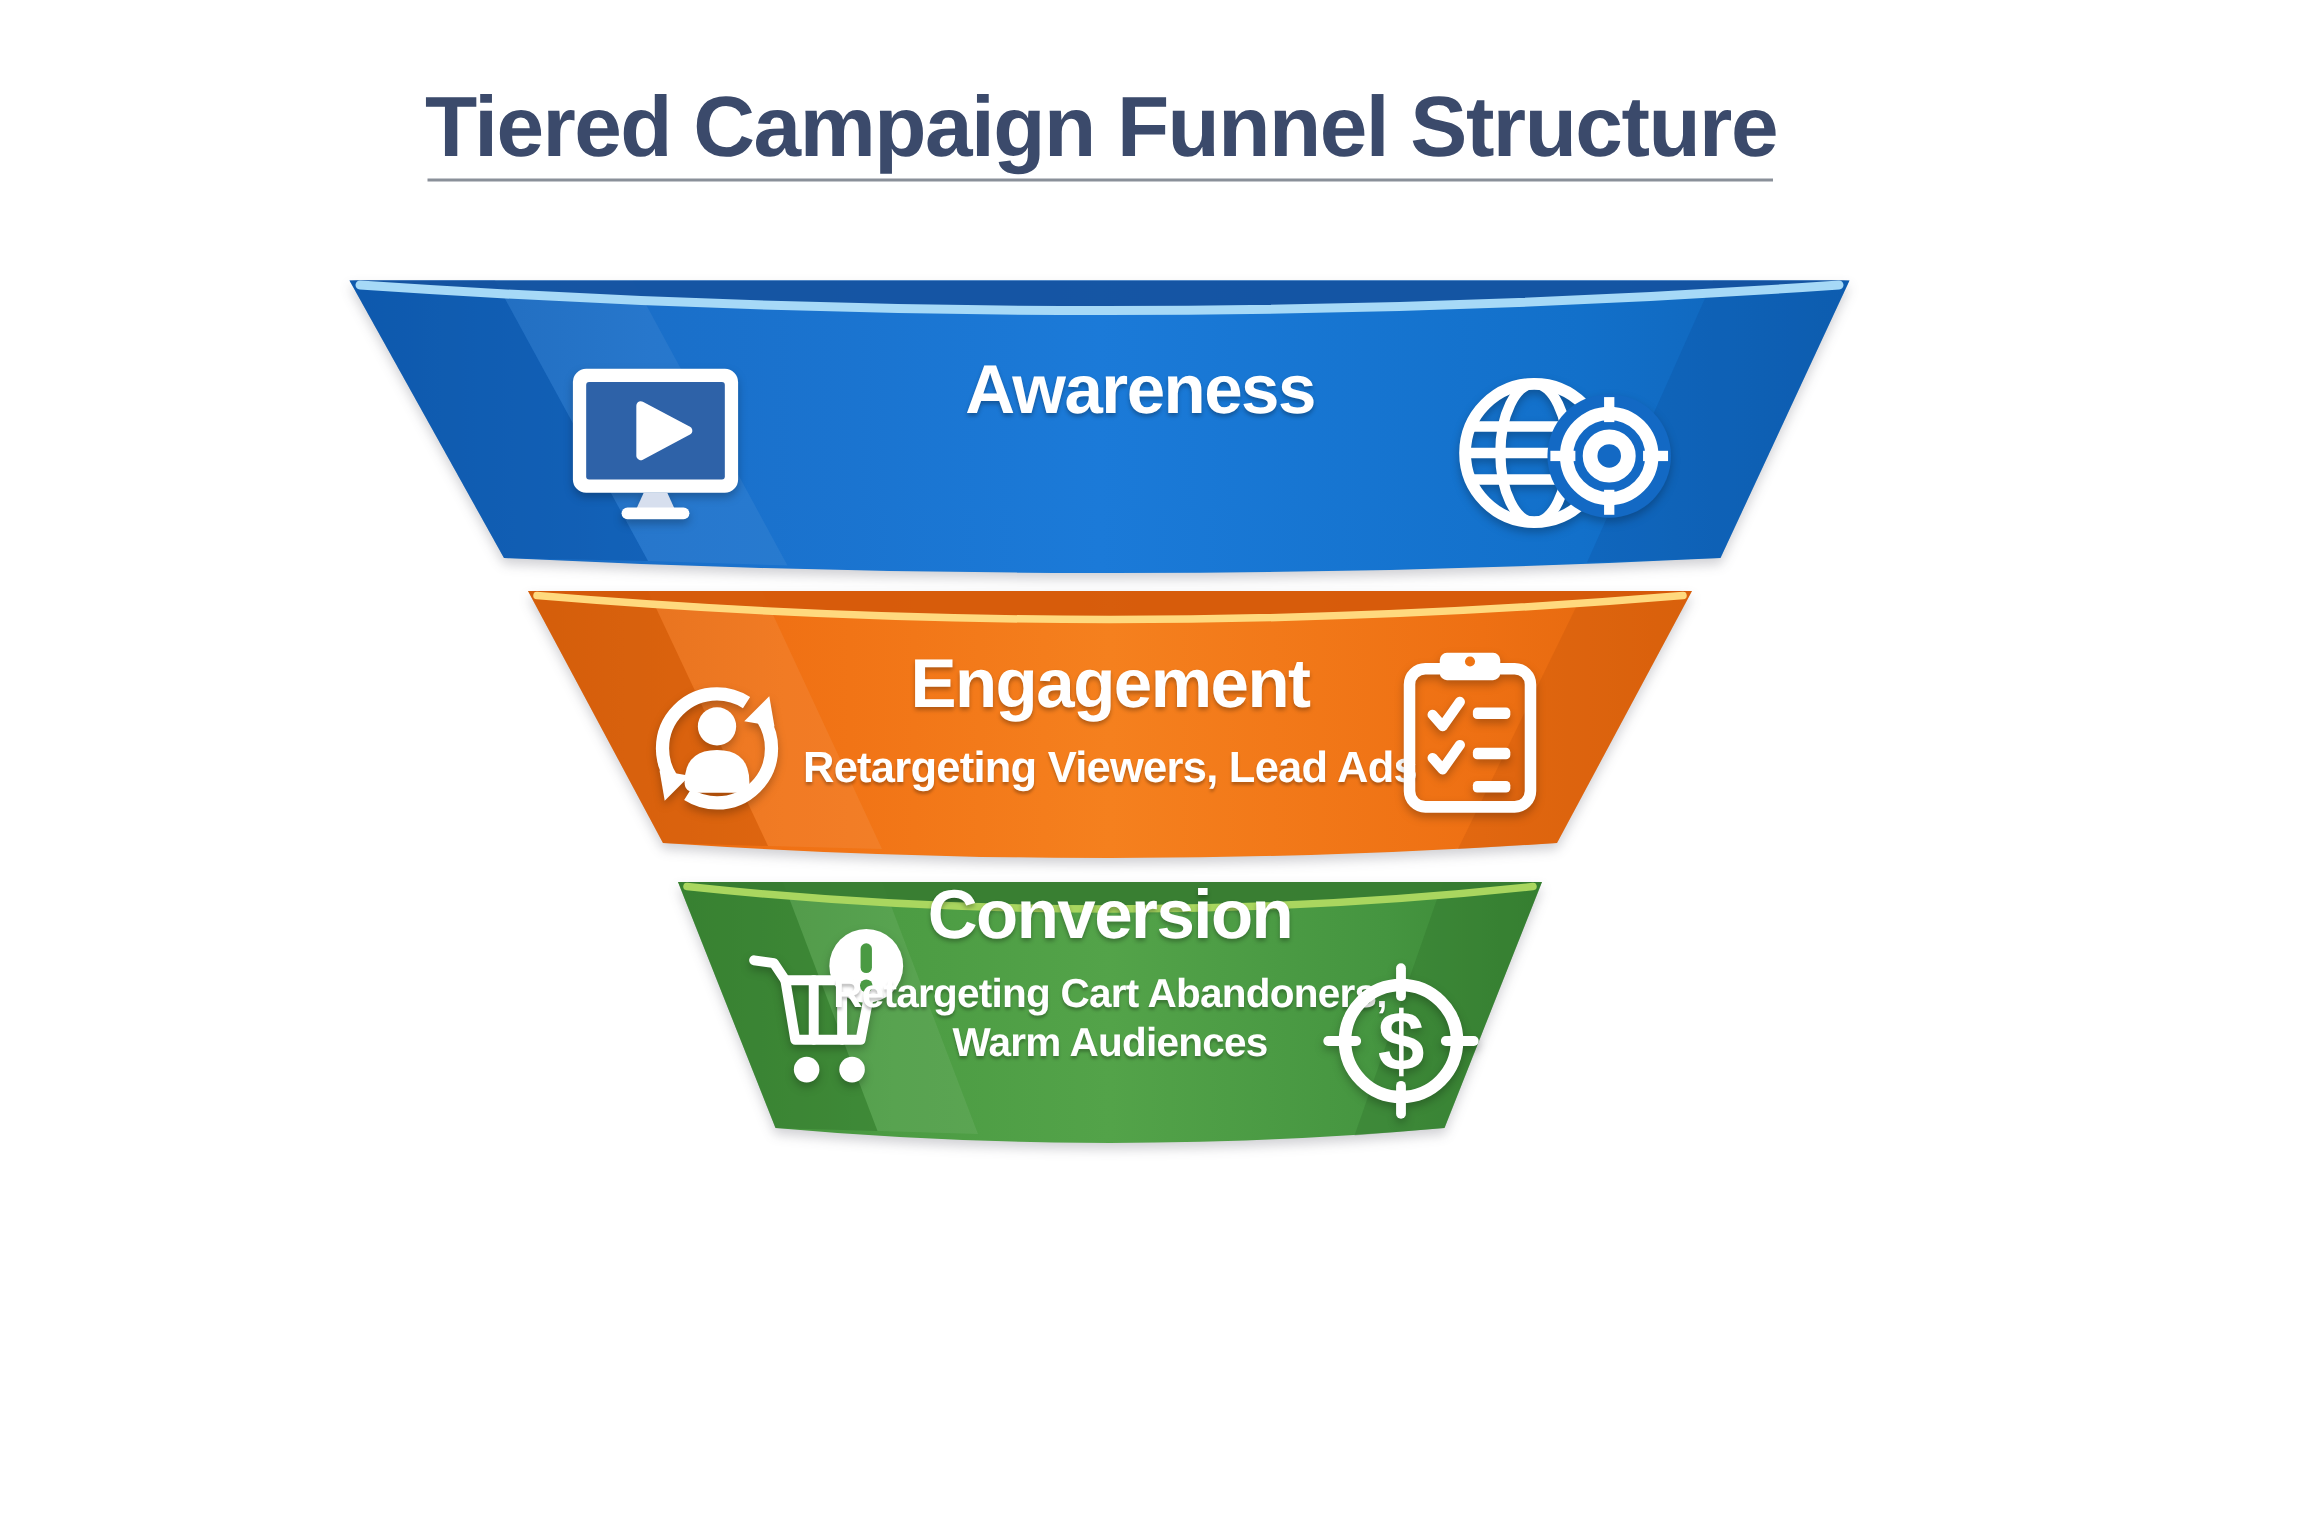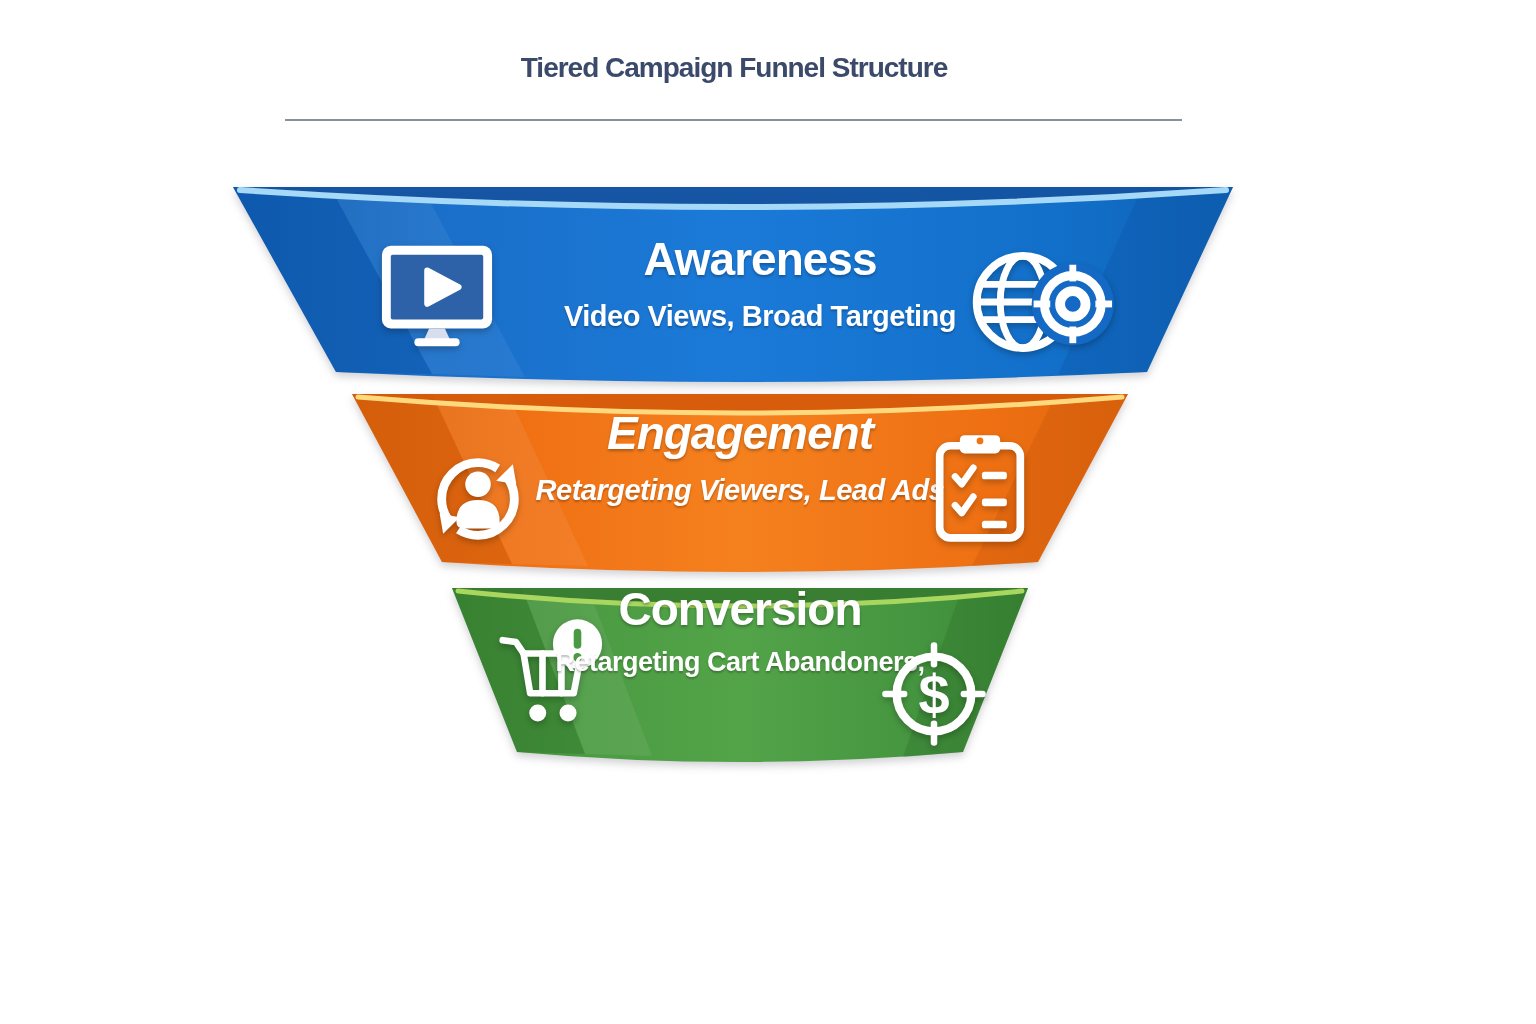--- a/index.html
+++ b/index.html
@@ -7,21 +7,21 @@
     position:relative;
     width:1536px;height:1024px;
     background:#ffffff;
     overflow:hidden;
     font-family:"Liberation Sans", sans-serif;
   }
   .page-title{
     position:absolute;
     left:0;top:52px;width:1468px;
     text-align:center;
-    font-size:28px;font-weight:bold;
+    font-size:57px;font-weight:bold;
     letter-spacing:-1px;
     color:#3b4a6b;
     margin:0;
   }
   .title-divider{
     position:absolute;
     left:285px;top:119px;width:897px;height:2px;
     background:#8a9099;
   }
   .funnel-svg{position:absolute;left:0;top:0;}
@@ -37,21 +37,21 @@
     line-height:1.1;
     text-shadow:0 2px 3px rgba(0,0,0,.28);
   }
   .tier-text .tier-sub{
     margin-top:13px;
     font-size:29px;font-weight:bold;letter-spacing:-0.5px;
     line-height:1.25;
     text-shadow:0 2px 2px rgba(0,0,0,.25);
   }
   .t1{top:234px;margin-left:20px;}
-  .t2{top:408px;font-style:italic;}
+  .t2{top:430px;}
   .t3{top:584px;}
   .t3 .tier-sub{font-size:27px;margin-top:11px;}
   .icon{position:absolute;}
   .icon svg{filter:drop-shadow(0 3px 3px rgba(0,0,0,.25));display:block;}
 </style>
 </head>
 <body>
 
 <div class="stage">
 
@@ -116,21 +116,20 @@
       <rect x="4" y="2" width="112" height="84" rx="9" fill="#ffffff"></rect>
       <rect x="13" y="11" width="94" height="66" rx="2" fill="#2e62a8"></rect>
       <path d="M 50,27 L 82,44 L 50,61 Z" fill="#ffffff" stroke="#ffffff" stroke-width="6" stroke-linejoin="round"></path>
       <path d="M 52,86 L 68,86 L 73,97 L 47,97 Z" fill="#d7dfee"></path>
       <rect x="37" y="96" width="46" height="8" rx="4" fill="#ffffff"></rect>
     </svg>
   </div>
 
   <div class="tier-text t1">
     <div class="tier-heading">Awareness</div>
-    <div class="tier-sub">Video Views, Broad Targeting</div>
   </div>
 
   <div class="icon" style="left:962px;top:240px;">
     <svg width="152" height="124" viewBox="0 0 155 126">
       <g fill="none" stroke="#ffffff" stroke-width="8">
         <circle cx="62" cy="63" r="47"></circle>
         <ellipse cx="62" cy="63" rx="23" ry="47" stroke-width="7"></ellipse>
         <line x1="21" y1="45" x2="103" y2="45" stroke-width="7"></line>
         <line x1="15" y1="63" x2="109" y2="63" stroke-width="7"></line>
         <line x1="21" y1="81" x2="103" y2="81" stroke-width="7"></line>
@@ -190,20 +189,21 @@
       <circle cx="84" cy="28" r="26" fill="#ffffff"></circle>
       <rect x="80" y="12" width="8" height="21" rx="4" fill="#4a9a43"></rect>
       <circle cx="84" cy="42" r="4.5" fill="#4a9a43"></circle>
     </svg>
   </div>
 
   <div class="tier-text t3">
     <div class="tier-heading">Conversion</div>
     <div class="tier-sub">
       <span>Retargeting Cart Abandoners,</span><br>
+      <span>Warm Audiences</span>
     </div>
   </div>
 
   <div class="icon" style="left:878px;top:638px;">
     <svg width="112" height="112" viewBox="0 0 120 120">
       <circle cx="60" cy="60" r="40" fill="none" stroke="#ffffff" stroke-width="9"></circle>
       <g stroke="#ffffff" stroke-width="7" stroke-linecap="round">
         <line x1="60" y1="8" x2="60" y2="28"></line>
         <line x1="60" y1="92" x2="60" y2="112"></line>
         <line x1="8" y1="60" x2="28" y2="60"></line>

